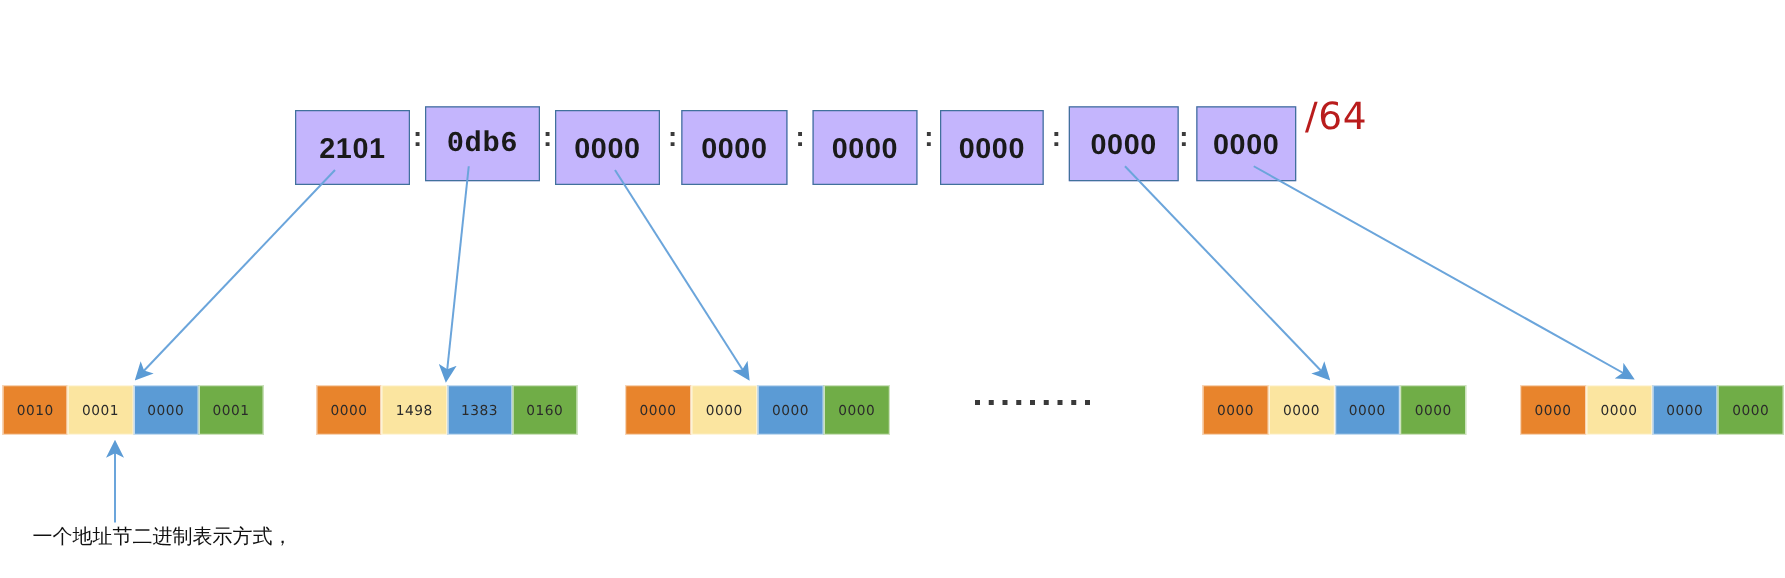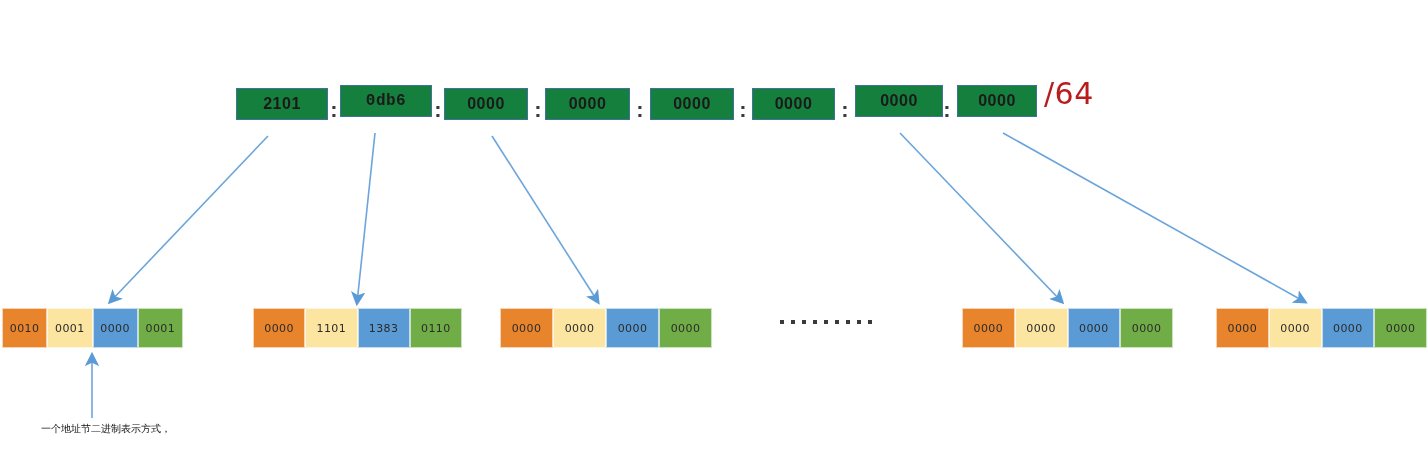--- a/index.html
+++ b/index.html
@@ -14,29 +14,29 @@
     overflow: hidden;
   }
   #canvas {
     position: relative;
     width: 1428px;
     height: 462px;
   }
   
   .hextet {
     position: absolute;
-    height: 32px;
-    background: #15803d;
+    height: 60px;
+    background: #c4b5fd;
     border: 1px solid #41719c;
     box-sizing: border-box;
     display: flex;
     align-items: center;
     justify-content: center;
     color: #1a1a1a;
-    font-size: 16px;
+    font-size: 23px;
     font-weight: bold;
     letter-spacing: 0.5px;
   }
   .colon {
     position: absolute;
     top: 88px;
     height: 44px;
     display: flex;
     align-items: center;
     justify-content: center;
@@ -91,24 +91,24 @@
   }
   .ellipsis i {
     display: block;
     width: 4px;
     height: 4px;
     background: #3a3a3a;
   }
   
   .caption {
     position: absolute;
-    left: 41px;
+    left: 26px;
     top: 420px;
     width: 215px;
-    font-size: 10px;
+    font-size: 16px;
     line-height: 17px;
     color: #111111;
     font-family: "DejaVu Sans", sans-serif;
   }
   svg.arrows {
     position: absolute;
     left: 0;
     top: 0;
     width: 1428px;
     height: 462px;
@@ -137,31 +137,31 @@
       <div class="colon" style="left: 532px;">:</div>
       <div class="colon" style="left: 634px;">:</div>
       <div class="colon" style="left: 737px;">:</div>
       <div class="colon" style="left: 839px;">:</div>
       <div class="colon" style="left: 941px;">:</div>
     </div>
 
   <div class="prefix-len">/64</div>
 
   <div id="binary-row">
-      <div class="bingroup" style="left: 2px; width: 181px;">
+      <div class="bingroup" style="left: 2px; width: 209px;">
         <div class="nib c0">0010</div>
         <div class="nib c1">0001</div>
         <div class="nib c2">0000</div>
         <div class="nib c3">0001</div>
       </div>
       <div class="bingroup" style="left: 253px; width: 209px;">
         <div class="nib c0">0000</div>
-        <div class="nib c1">1101</div>
+        <div class="nib c1">1498</div>
         <div class="nib c2">1383</div>
-        <div class="nib c3">0110</div>
+        <div class="nib c3">0160</div>
       </div>
       <div class="bingroup" style="left: 500px; width: 212px;">
         <div class="nib c0">0000</div>
         <div class="nib c1">0000</div>
         <div class="nib c2">0000</div>
         <div class="nib c3">0000</div>
       </div>
       <div class="bingroup" style="left: 962px; width: 211px;">
         <div class="nib c0">0000</div>
         <div class="nib c1">0000</div>

